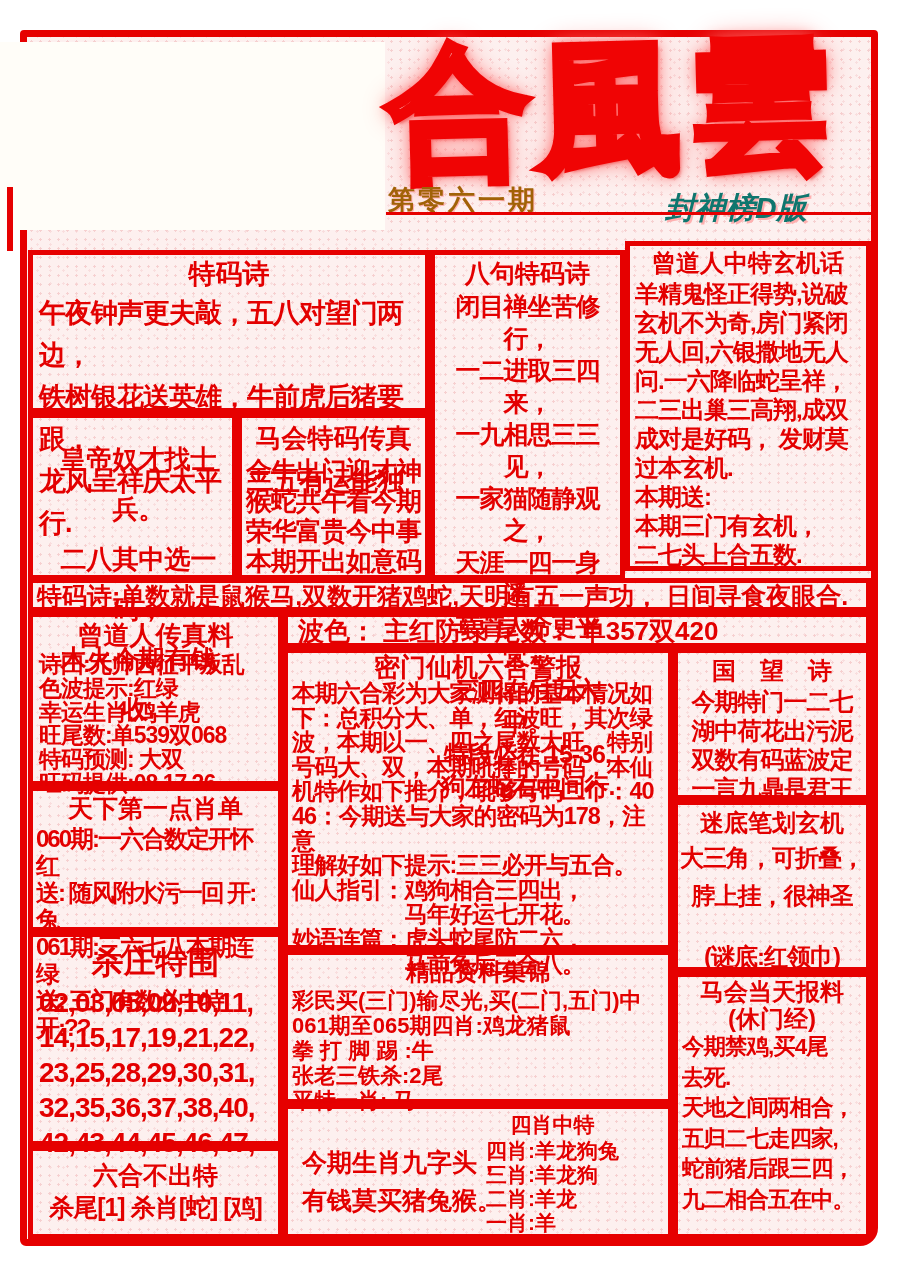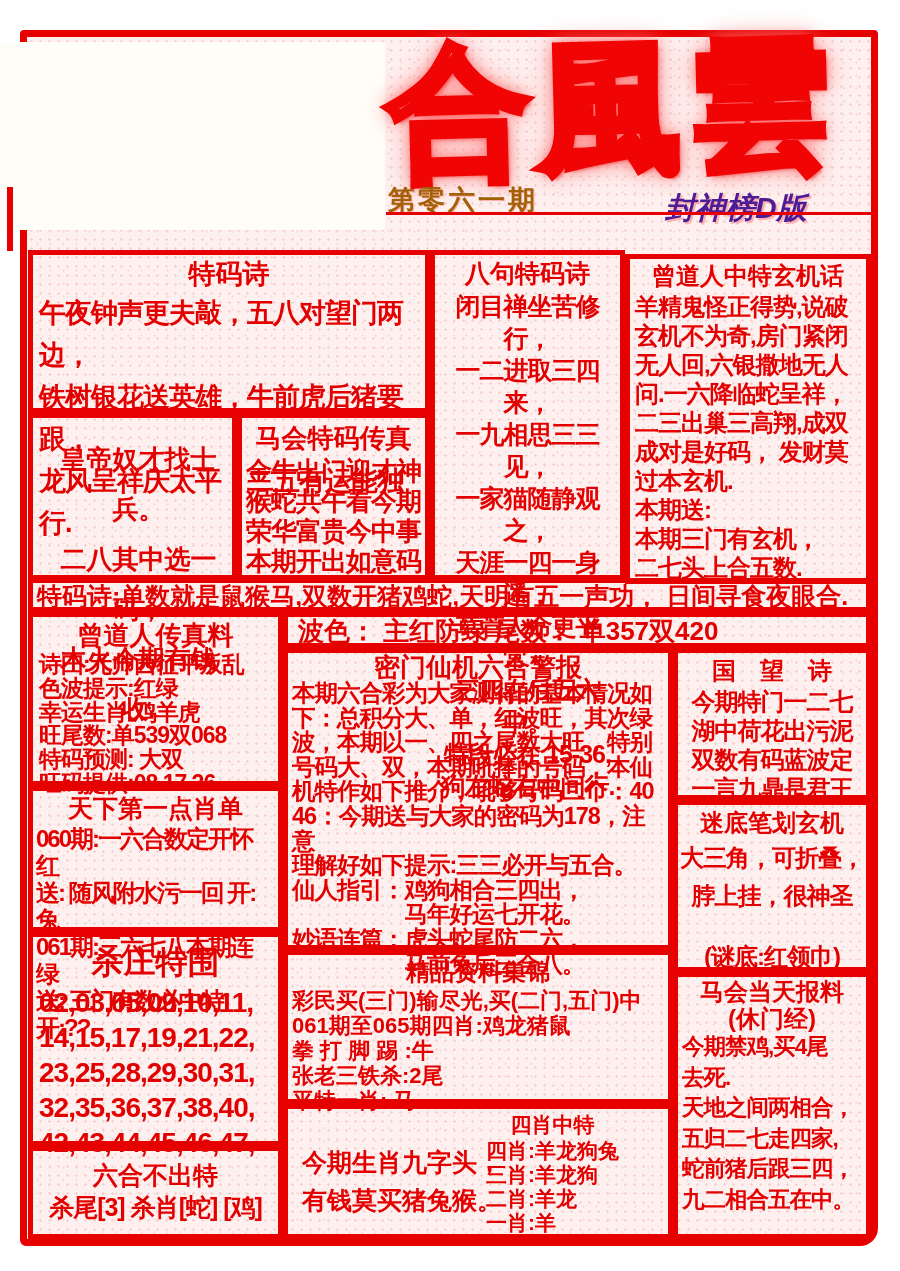--- a/index.html
+++ b/index.html
@@ -13,36 +13,36 @@
         background-size:9px 9px,13px 13px;background-position:0 0,4px 6px;}
   .whitebox{position:absolute;left:0px;top:42px;width:385px;height:188px;background:#fffdf8;}
   .tick{position:absolute;left:7px;top:187px;width:6px;height:64px;background:#e60000;}
   .main-title{position:absolute;left:388px;top:28px;width:486px;height:165px;
         font-family:"DejaVu Serif",serif;font-size:142px;line-height:158px;font-weight:bold;
         color:#ffffff;-webkit-text-stroke:7px #f00404;letter-spacing:8px;white-space:nowrap;
         text-shadow:0 0 14px #ff4f4f,0 0 28px #ff8080,4px 4px 3px #e87070;transform:rotate(-1.5deg);}
   .issue{position:absolute;left:388px;top:182px;font-size:27px;font-weight:bold;color:#a16207;
         letter-spacing:3px;text-shadow:1px 1px 0 #ffb0b0;}
   .edition{position:absolute;left:665px;top:188px;font-size:30px;font-weight:bold;font-style:italic;
-        color:#4c1d95;text-shadow:2px 2px 0 #ffb0b0;}
+        color:#0f766e;text-shadow:2px 2px 0 #ffb0b0;}
   .hline{position:absolute;left:386px;top:212px;width:486px;height:3px;background:#e60000;}
   .box{position:absolute;box-sizing:border-box;border:5px solid #e60000;color:#e30000;
        font-weight:bold;}
   .bt{text-align:center;}
   .lines{white-space:pre-wrap;}
   
   .temashi{left:28px;top:250px;width:402px;height:163px;padding:1px 6px;font-size:27px;}
   .temashi .lines{line-height:42px;letter-spacing:-1px;}
   .huangdi{left:28px;top:413px;width:209px;height:167px;padding:16px 0 0 12px;font-size:26px;text-align:center;}
   .huangdi .lines{line-height:50px;}
   .chuanzhen{left:237px;top:413px;width:193px;height:167px;padding:3px 2px;font-size:26px;}
   .chuanzhen .lines{line-height:30px;text-align:center;letter-spacing:-1px;}
   .baju{left:430px;top:250px;width:195px;height:330px;padding:2px 1px;font-size:25px;}
   .baju .lines{line-height:32px;text-align:center;letter-spacing:-1px;}
-  .xuanji{left:625px;top:254px;width:246px;height:330px;padding:1px 5px;font-size:24px;}
+  .xuanji{left:625px;top:241px;width:246px;height:330px;padding:1px 5px;font-size:24px;}
   .xuanji .lines{line-height:29px;letter-spacing:-1px;}
   .band{left:28px;top:578px;width:843px;height:34px;padding:1px 4px;font-size:25px;line-height:25px;}
   
   .fax{left:28px;top:612px;width:255px;height:174px;padding:1px 6px;font-size:23px;}
   .fax .bt{font-size:26px;}
   .fax .lines{line-height:23.8px;letter-spacing:-1px;}
   .xiaodan{left:28px;top:786px;width:255px;height:146px;padding:1px 3px;font-size:24px;}
   .xiaodan .bt{font-size:25px;}
   .xiaodan .lines{line-height:27px;letter-spacing:-2px;}
   .shazhuang{left:28px;top:932px;width:255px;height:214px;padding:4px 6px;font-size:28px;}
@@ -150,21 +150,21 @@
   <div class="box shazhuang">
     <div class="bt">杀庄特围</div>
     <div class="lines">02,03,05,09,10,11,
 14,15,17,19,21,22,
 23,25,28,29,30,31,
 32,35,36,37,38,40,
 42,43,44,45,46,47,</div>
   </div>
   <div class="box buchute">
     <div class="bt">六合不出特</div>
-    <div class="lines">杀尾[3] 杀肖[蛇] [鸡]</div>
+    <div class="lines">杀尾[1] 杀肖[蛇] [鸡]</div>
   </div>
 
   <div class="box bose">波色：  主红防绿 尾数：    单357双420</div>
   <div class="box mimen">
     <div class="bt">密门仙机六合警报</div>
     <div class="lines">本期六合彩为大家测得的基本情况如
 下：总积分大、单，红波旺，其次绿
 波，本期以一、四之尾数大旺，特别
 号码大、双，本期吼捧的号码，本仙
 机特作如下推介，吼够号码二个：40

